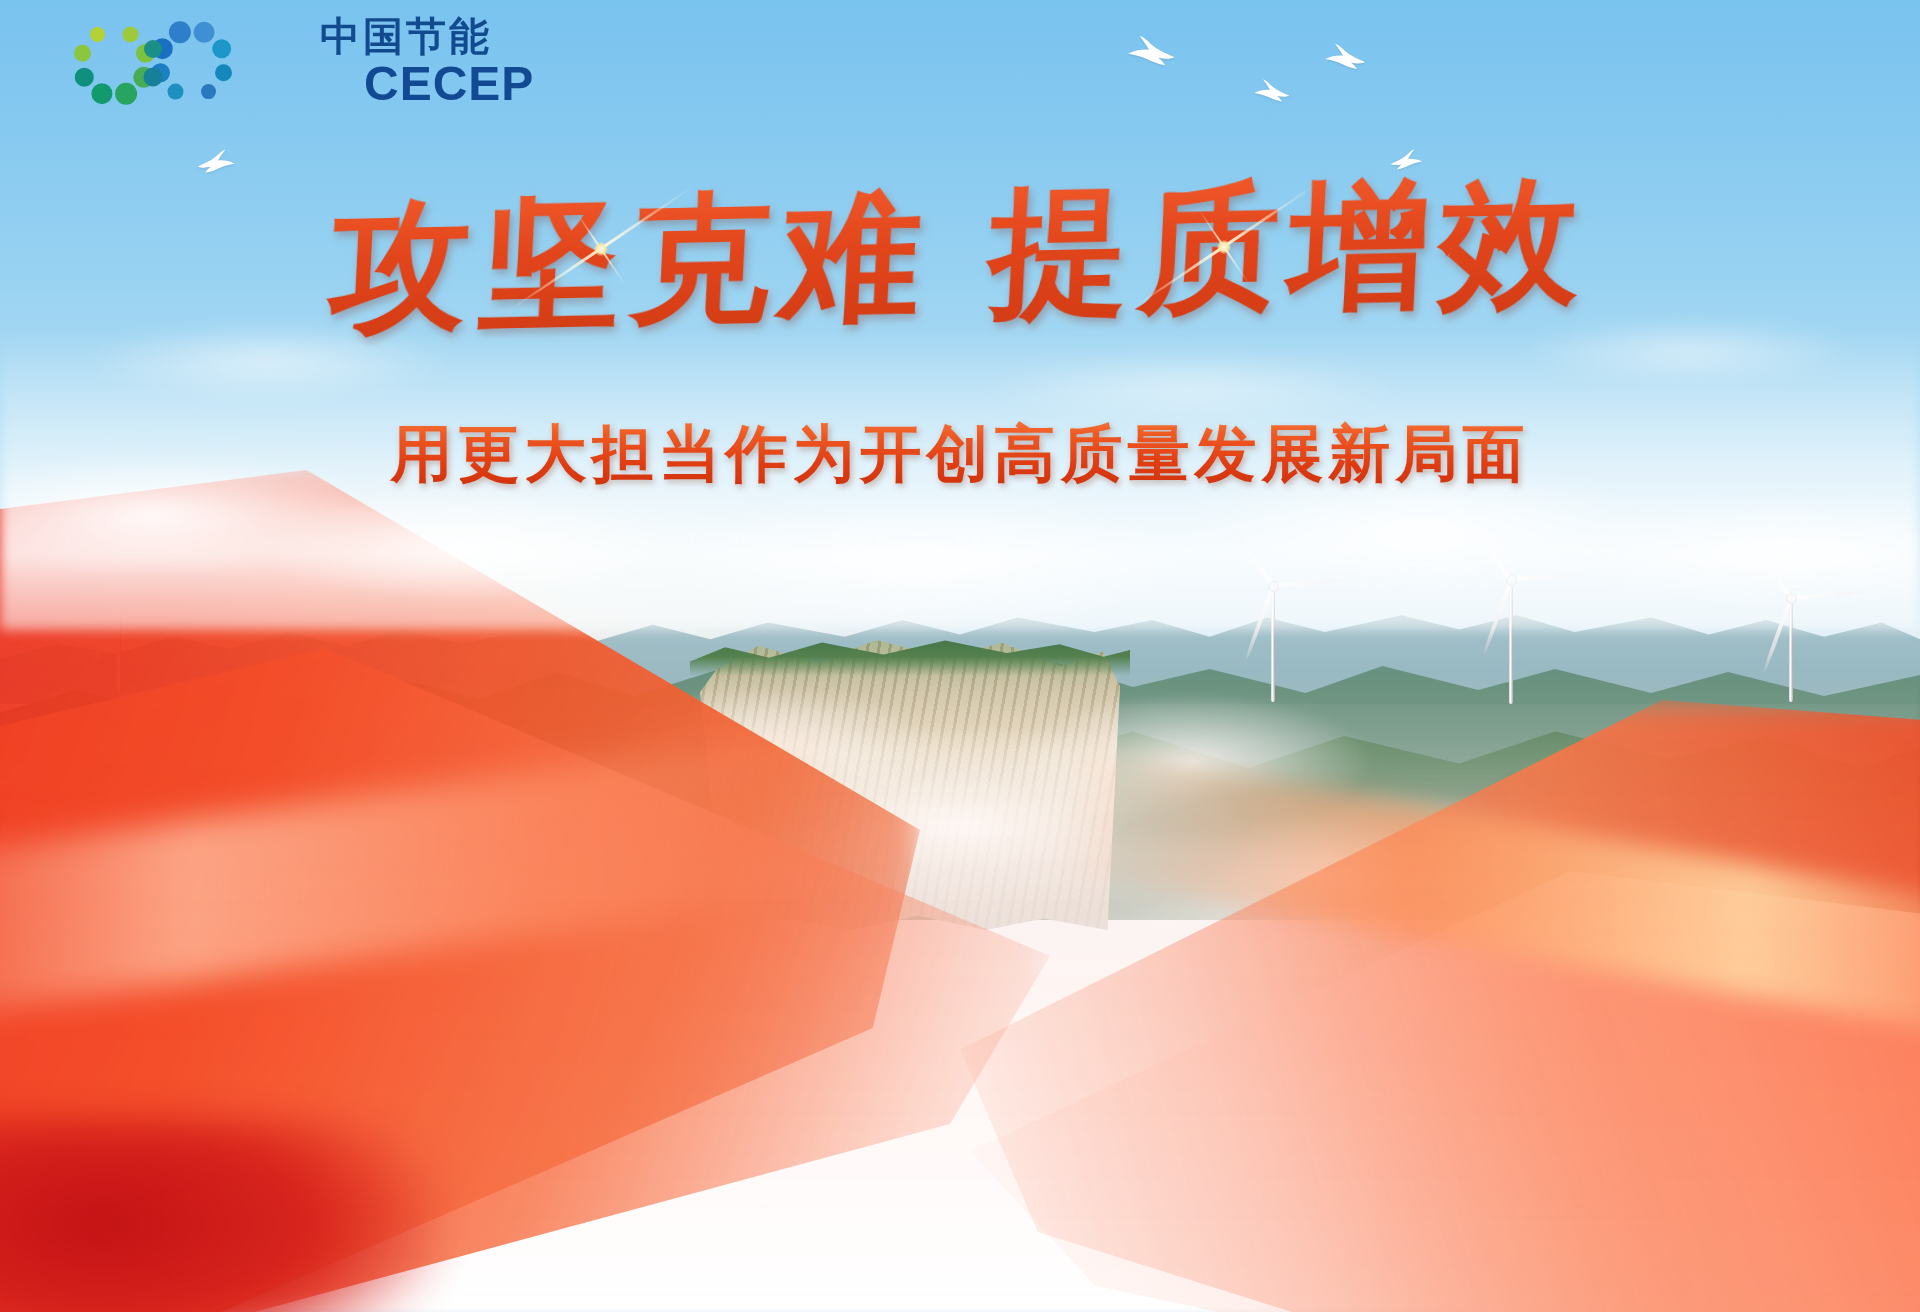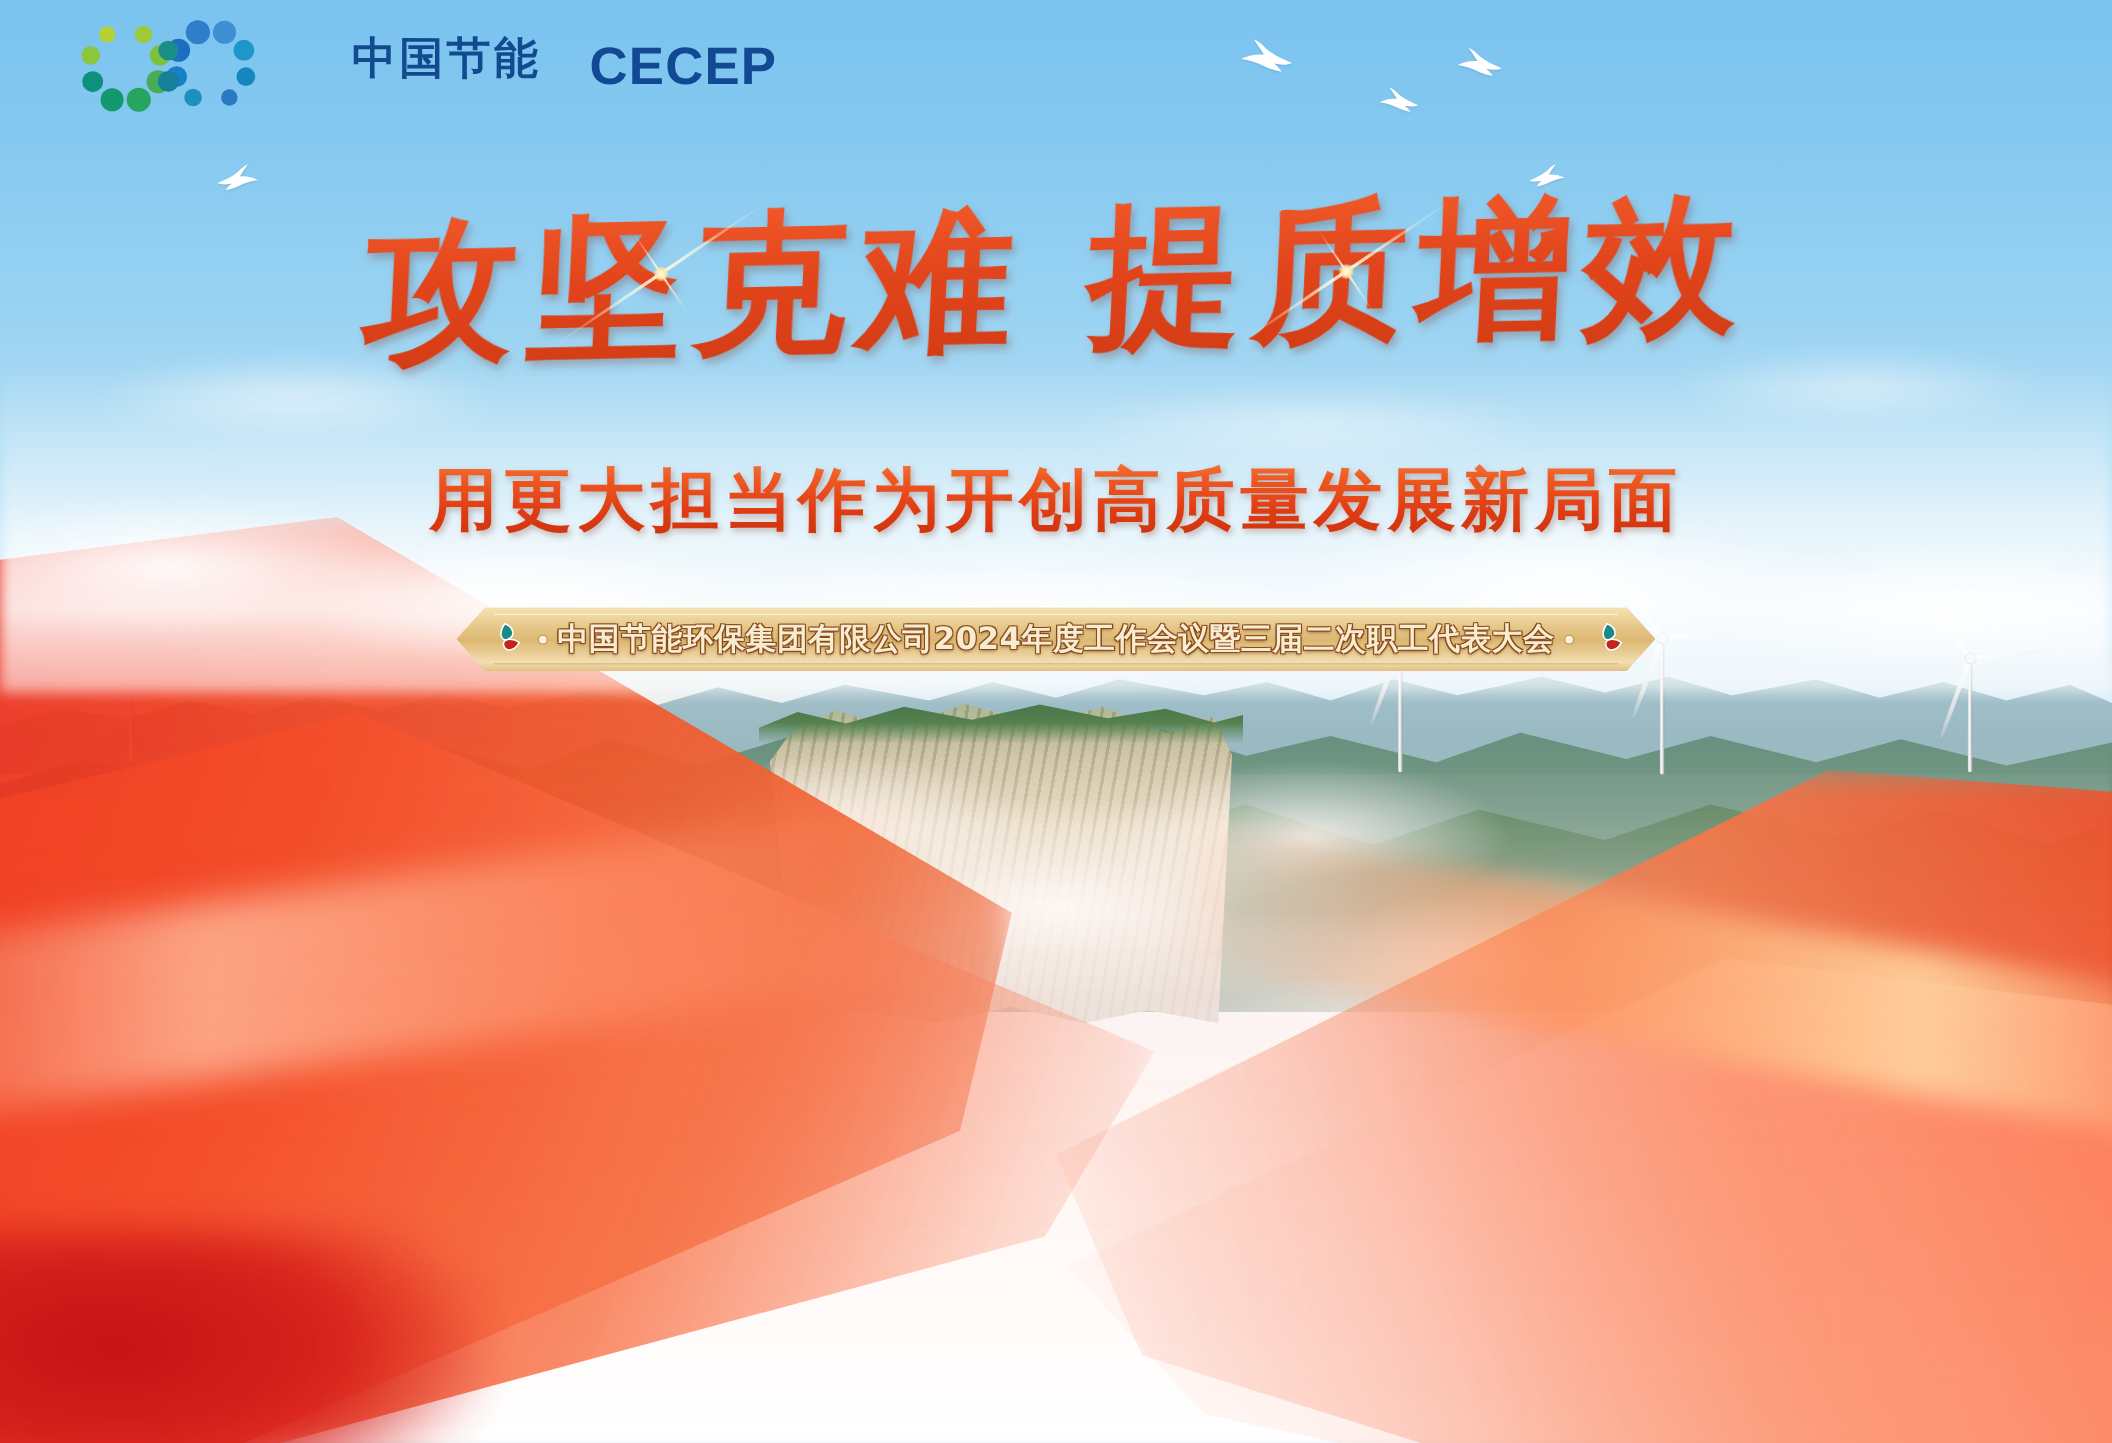--- a/index.html
+++ b/index.html
@@ -221,21 +221,21 @@
   
   .warmwash {
     position:absolute; left:0; right:0; bottom:0; height:760px;
     background:linear-gradient(to bottom, rgba(255,120,80,0) 0%, rgba(255,130,95,.10) 35%, rgba(255,150,120,.16) 60%, rgba(255,190,170,.10) 85%, rgba(255,255,255,0) 100%);
     mix-blend-mode:multiply; opacity:.55;
   }
 
   
   .logo { position:absolute; left:52px; top:16px; display:flex; align-items:center; gap:18px; }
   .logo-mark { width:250px; height:86px; }
-  .logo-txt { display:flex; flex-direction:row; line-height:1; }
+  .logo-txt { display:flex; flex-direction:column; line-height:1; }
   .logo-cn {
     font-size:40px; font-weight:bold; color:#124a8f; letter-spacing:3px;
     font-family:"DejaVu Sans","Liberation Sans",sans-serif;
   }
   .logo-en {
     font-size:48px; font-weight:bold; color:#114a92; letter-spacing:1px;
     margin-top:4px; font-family:"Liberation Sans",sans-serif;margin-left:44px;
   }
 
   
@@ -460,32 +460,14 @@
       </div>
       <div class="flare" style="left: 1223px; top: 246px; width: 1px; height: 1px;">
         <span class="ray ray-long"></span>
         <span class="ray ray-short"></span>
         <span class="core"></span>
       </div>
     </div>
 
   <div class="subhead">用更大担当作为开创高质量发展新局面</div>
 
-  <div class="banner">
-    <div class="banner-inner"></div>
-    <span class="banner-emblem left">
-      <svg viewBox="0 0 34 34" width="34" height="34" aria-hidden="true">
-        <path d="M17 3 C25 6 27 14 20 17 C13 20 11 11 17 3 Z" fill="#1b8a86" stroke="#fff" stroke-width="1.4"></path>
-        <path d="M30 20 C26 28 18 29 16 23 C14 17 23 15 30 20 Z" fill="#c3231f" stroke="#fff" stroke-width="1.4"></path>
-      </svg>
-    </span>
-    <span class="banner-dot bd-l"></span>
-    <span class="banner-text">中国节能环保集团有限公司2024年度工作会议暨三届二次职工代表大会</span>
-    <span class="banner-dot bd-r"></span>
-    <span class="banner-emblem right">
-      <svg viewBox="0 0 34 34" width="34" height="34" aria-hidden="true">
-        <path d="M17 3 C25 6 27 14 20 17 C13 20 11 11 17 3 Z" fill="#1b8a86" stroke="#fff" stroke-width="1.4"></path>
-        <path d="M30 20 C26 28 18 29 16 23 C14 17 23 15 30 20 Z" fill="#c3231f" stroke="#fff" stroke-width="1.4"></path>
-      </svg>
-    </span>
-  </div>
 
 </div>
 
 </body></html>

